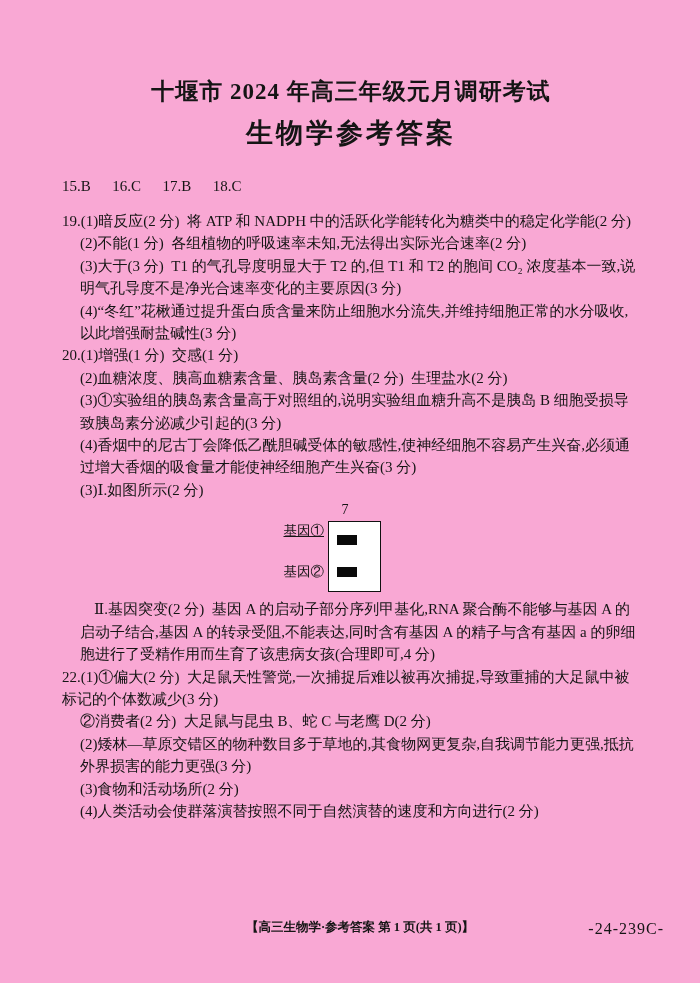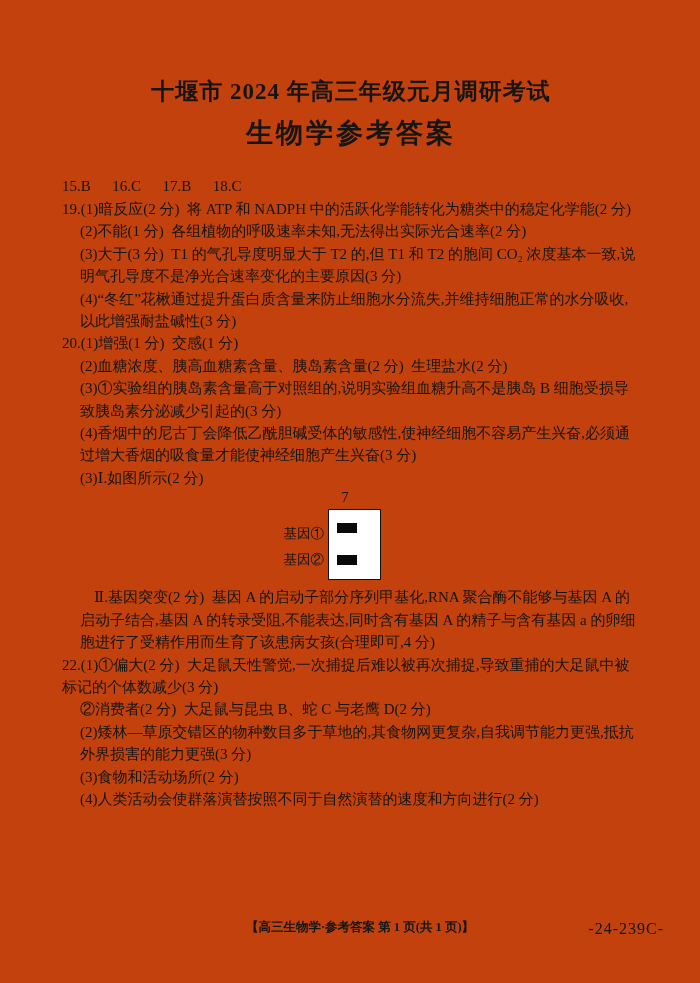--- a/index.html
+++ b/index.html
@@ -1,39 +1,39 @@
 <!DOCTYPE html>
 <html><head>
 <meta charset="utf-8">
 <style>
   * { margin:0; padding:0; box-sizing:border-box; }
   html,body { background:#e8e8e6; }
   .page {
     position:relative;
     width:700px; height:983px;
     margin:0 auto;
-    background:#c2410c;
+    background:#f9a8d4;
     font-family:"Liberation Serif","DejaVu Serif",serif;
     color:#151515;
     overflow:hidden;
   }
   .content { position:absolute; left:62px; top:76px; width:578px; }
   .title {
     text-align:center; font-size:23px; font-weight:700; letter-spacing:1px;
   }
   .subtitle {
     text-align:center; font-size:27px; font-weight:700; letter-spacing:3px;
     margin-top:8px;
   }
   .answers-block { margin-top:24px; }
   .mc-line {
     font-size:15px; line-height:22px;
     white-space:pre-wrap; word-spacing:7px;
   }
-  .body-block { margin-top:1px; }
+  .body-block { margin-top:13px; }
   .body-block p {
     font-size:15px; line-height:22.4px;
     white-space:pre-wrap;
   }
   .p-flush { padding-left:0; }
   .p-sub   { padding-left:18px; }
   .p-roman { padding-left:18px; text-indent:14px; }
 
   
   .figure {
@@ -52,21 +52,21 @@
     border:1.6px solid #111;
     background:#fff;
   }
   .fig-band { position:absolute; width:20px; height:10px; background:#0a0a0a; }
   .fig-band-1 { left:57px; top:31px; }
   .fig-band-2 { left:57px; top:63px; }
   .fig-row-label {
     position:absolute; left:0; width:44px;
     font-size:13.5px; text-align:right;
   }
-  .fig-row-label-1 { top:33px; }
+  .fig-row-label-1 { top:18px;text-decoration:underline; }
   .fig-row-label-2 { top:59px; }
 
   .footer {
     position:absolute; left:0; right:0; bottom:46px; height:18px;
     font-size:12.5px;
     margin-left:20px;
   }
   .footer-center {
     position:absolute; left:0; right:0; text-align:center;
     font-weight:700;

